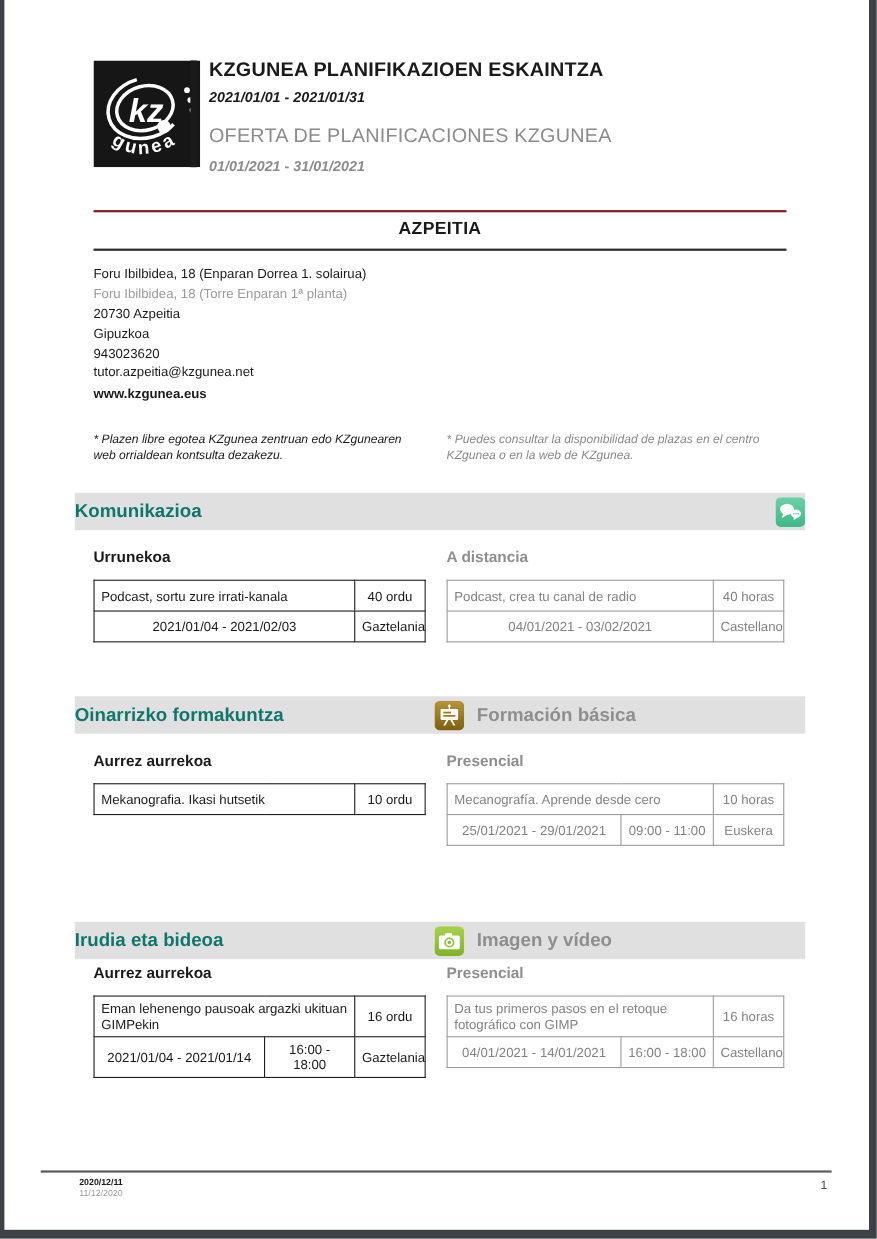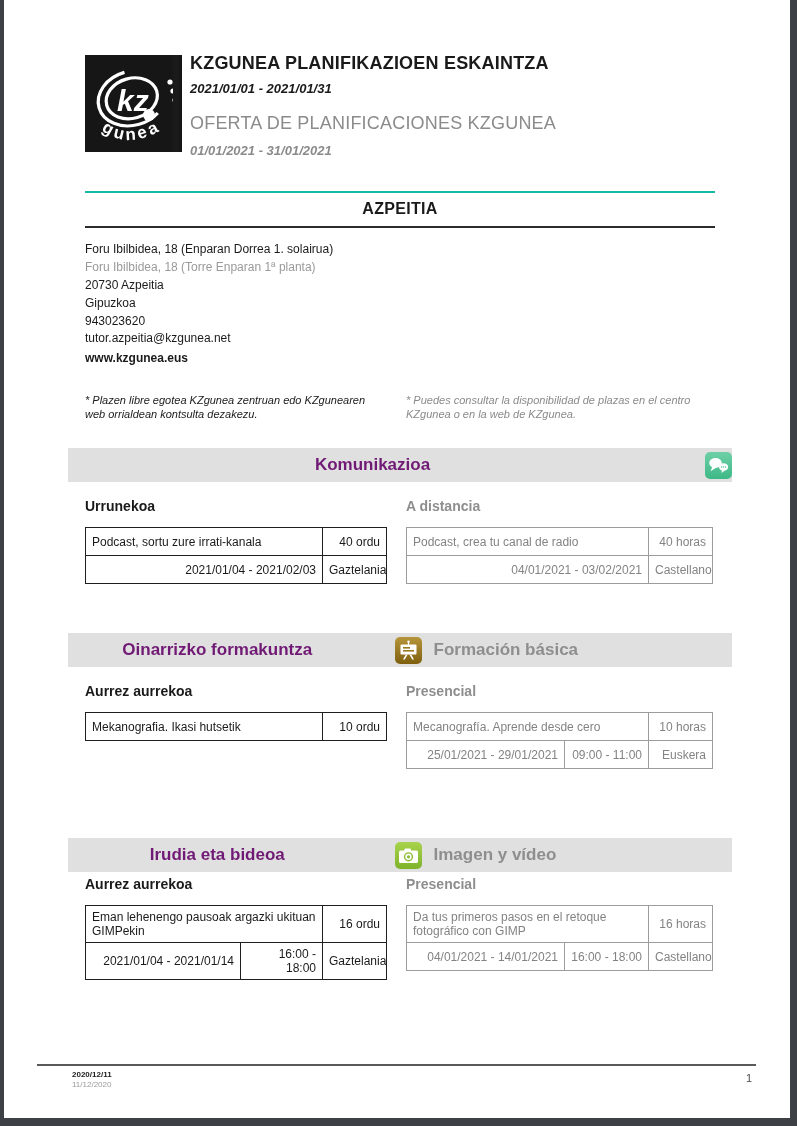--- a/index.html
+++ b/index.html
@@ -16,49 +16,49 @@
   .hbar{position:absolute;left:169px;top:55px;width:6px;height:97px;background:#1a1a1a;}
   .htext{position:absolute;left:186px;top:53px;width:540px;}
   .title-eu{font-size:18px;font-weight:bold;color:#1a1a1a;letter-spacing:.2px;}
   .dates-eu{font-size:13px;font-weight:bold;font-style:italic;color:#1a1a1a;margin-top:7px;}
   .title-es{font-size:18px;font-weight:normal;color:#8b8b8b;margin-top:17px;letter-spacing:.2px;}
   .dates-es{font-size:13px;font-weight:bold;font-style:italic;color:#8b8b8b;margin-top:9px;}
 
   
   .center-name{
     position:absolute;left:81px;top:191px;width:630px;
-    border-top:2px solid #14b8a6;border-bottom:2px solid #2b2b2b;
+    border-top:2px solid #7f1d1d;border-bottom:2px solid #2b2b2b;
     text-align:center;font-size:16px;font-weight:bold;color:#1a1a1a;
     padding:7px 0 8px 0;letter-spacing:.3px;
   }
   .address{position:absolute;left:81px;top:240px;font-size:12px;color:#1a1a1a;line-height:18px;}
   .addr-es{color:#9a9a9a;}
   .contact{position:absolute;left:81px;top:328px;font-size:12px;color:#1a1a1a;line-height:20px;}
   .website{font-weight:bold;}
   .notes{position:absolute;left:81px;top:393px;width:630px;font-size:11px;font-style:italic;line-height:14px;}
   .note-eu{position:absolute;left:0;top:0;width:295px;color:#1a1a1a;}
   .note-es{position:absolute;left:321px;top:0;width:306px;color:#8a8a8a;}
 
   
   .section{position:absolute;left:0;width:786px;}
   .band{
     position:absolute;left:64px;width:664px;height:34px;background:#e0e0e0;
     display:flex;align-items:center;
   }
-  .band .eu{flex:1;text-align:center;font-size:17px;font-weight:bold;color:#701a75;margin-right:28px;}
+  .band .eu{flex:1;text-align:left;font-size:17px;font-weight:bold;color:#0f766e;margin-right:28px;}
   .band .es{flex:1;text-align:left;font-size:17px;font-weight:bold;color:#8e8e8e;margin-left:12px;}
   .band .sicon{width:27px;height:27px;flex:0 0 27px;}
   .mode-eu{position:absolute;left:81px;top:50px;font-size:14px;font-weight:bold;color:#1a1a1a;}
   .mode-es{position:absolute;left:402px;top:50px;font-size:14px;font-weight:bold;color:#8e8e8e;}
   .tbl{border-collapse:collapse;table-layout:fixed;font-size:12px;}
   .tbl td{border:1px solid #1f1f1f;padding:4px 6px;height:19px;color:#1a1a1a;vertical-align:middle;}
   .tbl-l{position:absolute;left:81px;top:79px;width:301px;}
   .tbl-r{position:absolute;left:402px;top:79px;width:306px;}
   .tbl-r td{border-color:#9c9c9c;color:#838383;}
-  .c{text-align:right;}
+  .c{text-align:center;}
 
   
   .fline{position:absolute;left:33px;top:1064px;width:719px;border-top:2px solid #5a5a5a;}
   .fdates{position:absolute;left:68px;top:1070px;font-size:8px;line-height:10px;}
   .fdate-eu{font-weight:bold;color:#1a1a1a;}
   .fdate-es{color:#9a9a9a;}
   .fpage{position:absolute;left:700px;top:1072px;width:48px;text-align:right;font-size:11px;color:#4a4a4a;}
 </style>
 </head>
 <body>

